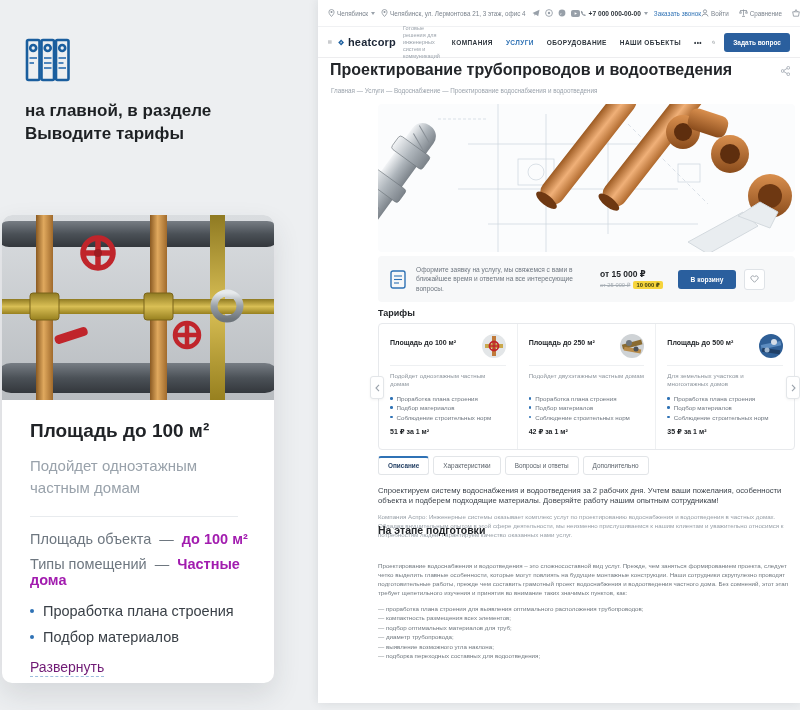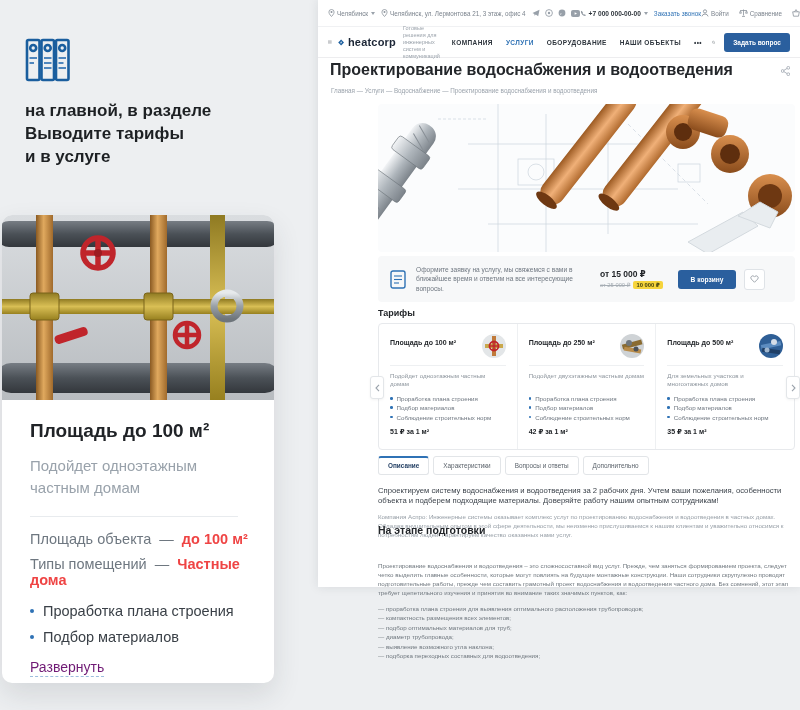--- a/index.html
+++ b/index.html
@@ -10,29 +10,29 @@
   .promo-heading{position:absolute;left:25px;top:99px;font-size:17px;font-weight:bold;
                  color:#1d2023;line-height:23px;}
   .left-card{position:absolute;left:2px;top:215px;width:272px;height:468px;background:#fff;
              border-radius:10px;box-shadow:0 12px 28px rgba(40,50,60,.12);}
   .card-photo{width:272px;height:185px;border-radius:10px 10px 0 0;overflow:hidden;}
   .card-body{padding:16px 26px 0 28px;}
   .card-title{font-size:19px;font-weight:bold;color:#202327;margin-top:4px;}
   .card-sub{font-size:15px;color:#99a2ab;line-height:22px;margin-top:13px;width:220px;}
   .card-div{border-top:1px solid #e8ebee;margin:17px 0 14px 0;width:208px;}
   .spec-row{font-size:14.5px;margin:0 0 9px 0;color:#6e7780;}
-  .spec-row b{color:#ef4444;}
+  .spec-row b{color:#a21caf;}
   .feat-list{margin:15px 0 0 0;padding:0;list-style:none;}
   .feat-list li{font-size:14.5px;color:#3a4047;margin-bottom:10px;display:flex;align-items:baseline;}
   .bullet{display:inline-block;width:4px;height:4px;border-radius:50%;background:#2f72b5;
           margin-right:9px;flex:0 0 auto;position:relative;top:-3px;}
   .expand{display:inline-block;margin-top:4px;font-size:14px;color:#701a75;
           border-bottom:1px dashed #9dbedd;padding-bottom:1px;cursor:pointer;}
   
-  .site{position:absolute;left:318px;top:0;width:482px;height:587px;background:#fff;
+  .site{position:absolute;left:318px;top:0;width:482px;height:703px;background:#fff;
         box-shadow:0 0 10px rgba(30,40,50,.10);}
   .topbar{position:absolute;left:0;right:0;top:0;height:27px;border-bottom:1px solid #f0f1f3;
           display:flex;align-items:center;justify-content:space-between;padding:0 10px;
           box-sizing:border-box;font-size:6.3px;color:#7b838d;white-space:nowrap;}
   .tb-group{display:flex;align-items:center;gap:6px;}
   .tb-item{display:flex;align-items:center;gap:2px;}
   .tb-phone{font-weight:bold;color:#2e353c;font-size:6.6px;}
   .tb-link{color:#2f72b5;cursor:pointer;}
   .caret{width:0;height:0;border-left:2.5px solid transparent;border-right:2.5px solid transparent;
          border-top:3px solid #9aa2ab;display:inline-block;margin-left:1px;}
@@ -118,21 +118,20 @@
           <line x1="19" y1="30" x2="26.5" y2="30"></line>
         <line x1="33.5" y1="20" x2="41" y2="20"></line>
           <line x1="33.5" y1="25" x2="38.5" y2="25"></line>
           <line x1="33.5" y1="30" x2="41" y2="30"></line>
       </g>
     </svg>
   </div>
   <div class="promo-heading">
     <div>на главной, в разделе</div>
     <div>Выводите тарифы</div>
-    <div>и в услуге</div>
   </div>
 
   <div class="left-card">
     <div class="card-photo">
       <svg width="272" height="185" viewBox="0 0 272 185" preserveAspectRatio="none">
         <defs>
           <linearGradient id="bgph" x1="0" y1="0" x2="0" y2="1">
             <stop offset="0" stop-color="#dadde0"></stop>
               <stop offset="1" stop-color="#b8bcc0"></stop>
           </linearGradient>
@@ -303,21 +302,21 @@
         <span>НАШИ ОБЪЕКТЫ</span>
         <span>•••</span>
       </div>
       <svg width="9" height="9" viewBox="0 0 9 9" style="margin-left:10px;">
           <circle cx="3.7" cy="3.7" r="2.9" fill="none" stroke="#5b636b" stroke-width="1"></circle>
           <line x1="6" y1="6" x2="8.5" y2="8.5" stroke="#5b636b" stroke-width="1"></line>
         </svg>
       <div class="ask-btn">Задать вопрос</div>
     </div>
 
-    <div class="page-title">Проектирование водоснабжения и водоотведения</div>
+    <div class="page-title">Проектирование трубопроводов и водоотведения</div>
     <div class="share">
       <svg width="9" height="10" viewBox="0 0 9 10">
           <circle cx="7.3" cy="1.8" r="1.4" fill="none" stroke="#a6adb5" stroke-width=".9"></circle>
           <circle cx="7.3" cy="8.2" r="1.4" fill="none" stroke="#a6adb5" stroke-width=".9"></circle>
           <circle cx="1.6" cy="5" r="1.4" fill="none" stroke="#a6adb5" stroke-width=".9"></circle>
           <line x1="2.8" y1="4.4" x2="6.1" y2="2.4" stroke="#a6adb5" stroke-width=".9"></line>
           <line x1="2.8" y1="5.6" x2="6.1" y2="7.6" stroke="#a6adb5" stroke-width=".9"></line>
         </svg>
     </div>
     <div class="breadcrumb">Главная — Услуги — Водоснабжение — Проектирование водоснабжения и водоотведения</div>

